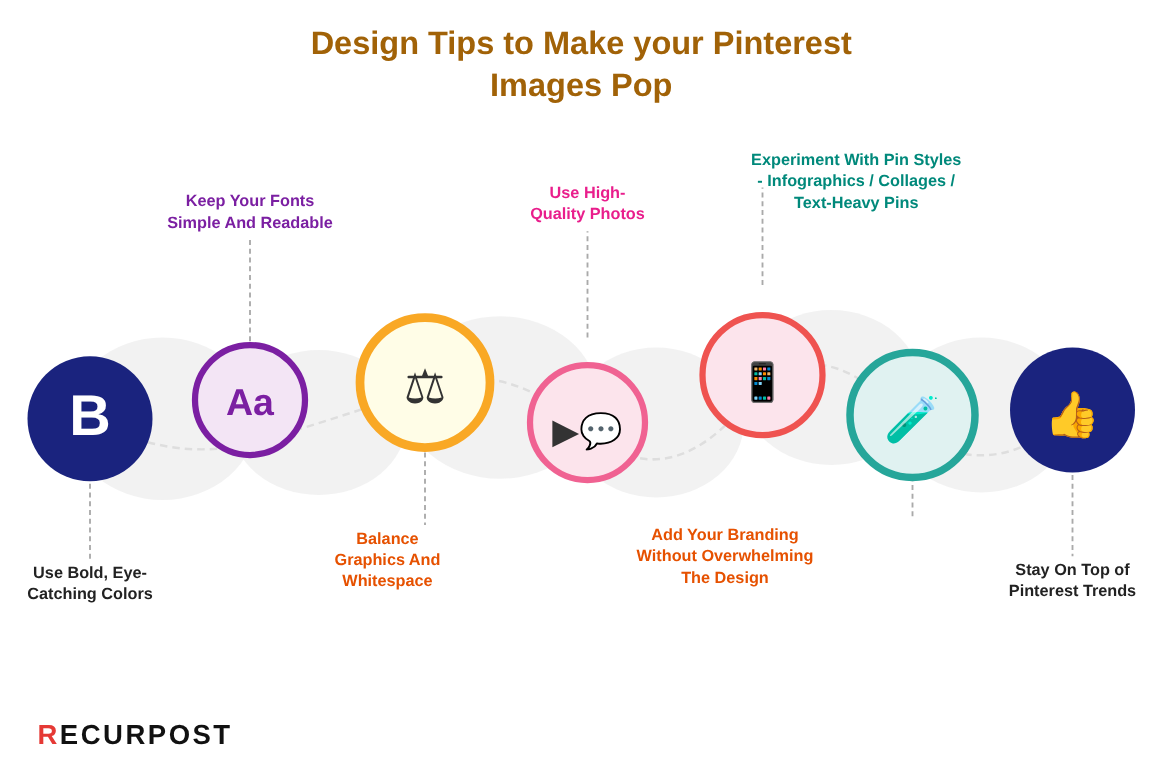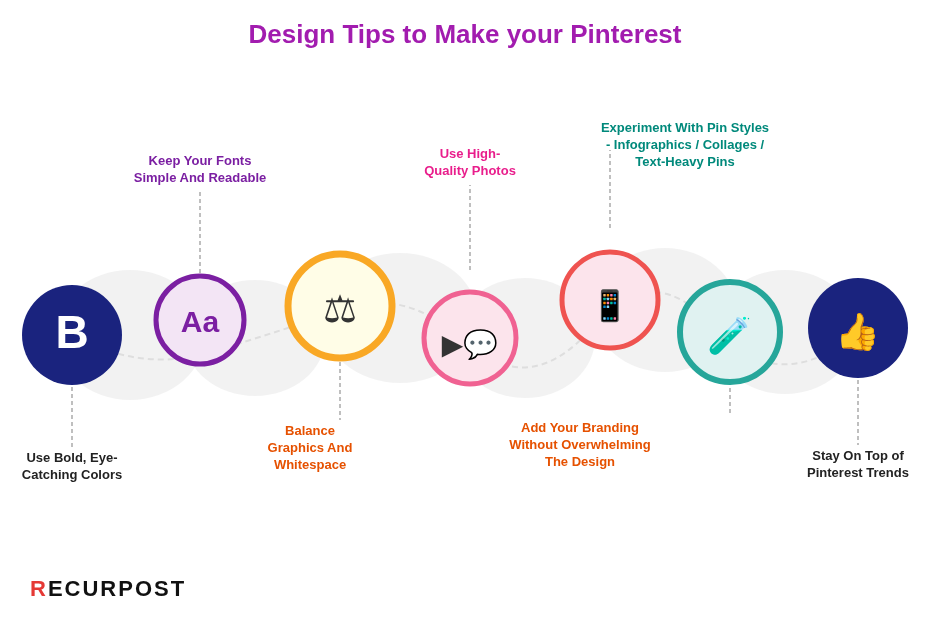--- a/index.html
+++ b/index.html
@@ -18,21 +18,21 @@
       position: relative;
       background: #fff;
     }
 
     
     .title {
       text-align: center;
       padding-top: 18px;
       font-size: 26px;
       font-weight: 900;
-      color: #a21caf;
+      color: #a16207;
       line-height: 1.3;
     }
 
     
     .infographic {
       position: absolute;
       top: 110px;
       left: 0;
       width: 930px;
       height: 440px;
@@ -59,20 +59,21 @@
       letter-spacing: 1px;
     }
   </style>
 </head>
 <body>
 
 <div class="page-wrapper">
 
   <div class="title">
     <div>Design Tips to Make your Pinterest</div>
+    <div>Images Pop</div>
   </div>
 
   <div class="infographic">
 
     <svg class="connector-svg" viewBox="0 0 930 440" xmlns="http://www.w3.org/2000/svg">
 
       <path d="M 72 225 Q 136 260 200 245 Q 270 225 340 200 Q 405 175 470 235 Q 540 295 610 195 Q 670 155 730 235 Q 794 280 858 220" fill="none" stroke="#bbb" stroke-width="2" stroke-dasharray="6,4"></path>
 
       <line x1="72" y1="270" x2="72" y2="340" stroke="#aaa" stroke-width="1.5" stroke-dasharray="4,3"></line>
 

